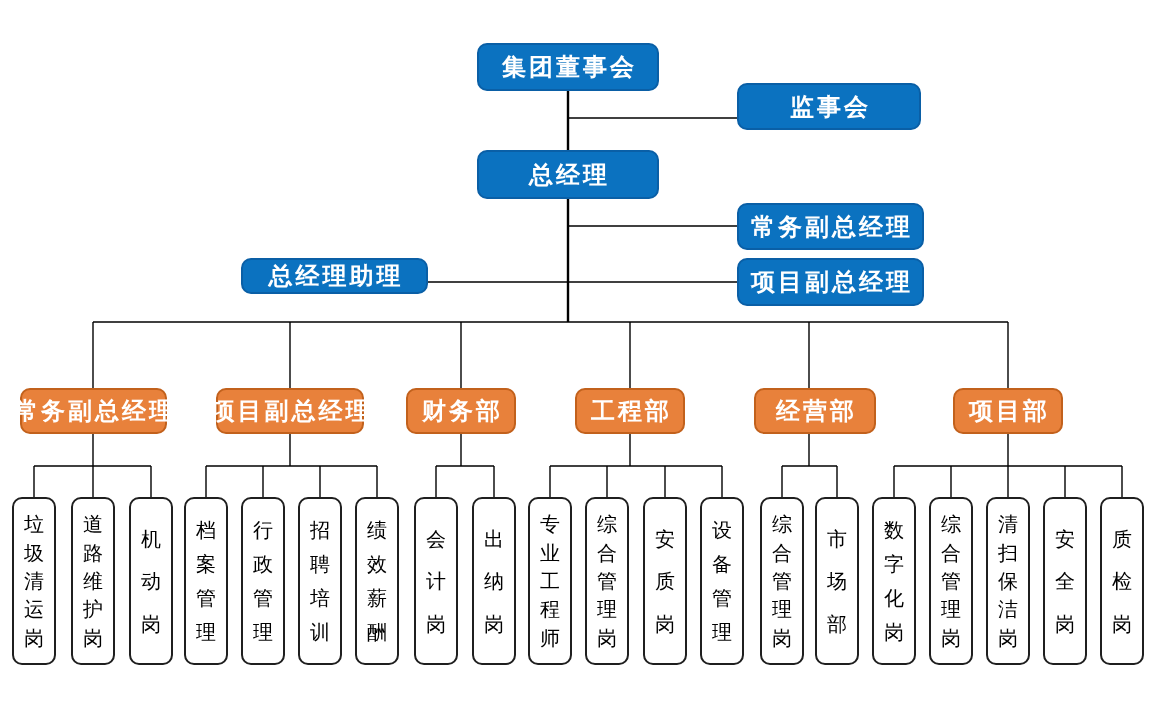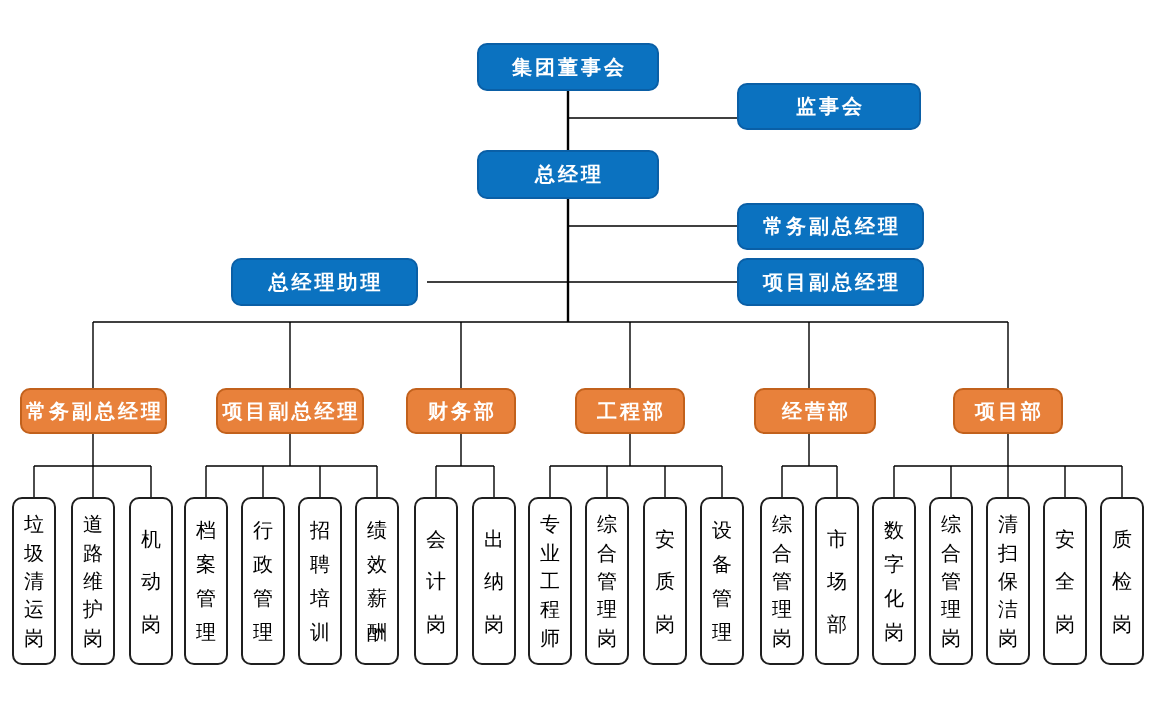--- a/index.html
+++ b/index.html
@@ -35,21 +35,21 @@
     background:var(--blue-fill);
     border:2px solid var(--blue-border);
   }
   .orange{
     background:var(--orange-fill);
     border:2px solid var(--orange-border);
   }
   .node-label{
     color:var(--text-on-color);
     font-weight:bold;
-    font-size:20px;
+    font-size:24px;
     letter-spacing:3px;
     text-indent:3px;
     white-space:nowrap;
   }
   .vbox{
     position:absolute;
     width:44px;height:168px;
     box-sizing:border-box;
     background:var(--child-fill);
     border:2px solid var(--child-border);
@@ -130,21 +130,21 @@
   </div>
   <div class="node blue" style="left:737px;top:83px;width:184px;height:47px">
     <span class="node-label">监事会</span>
   </div>
   <div class="node blue" style="left:477px;top:150px;width:182px;height:49px">
     <span class="node-label">总经理</span>
   </div>
   <div class="node blue" style="left:737px;top:203px;width:187px;height:47px">
     <span class="node-label">常务副总经理</span>
   </div>
-  <div class="node blue" style="left:231px;top:258px;width:187px;height:48px">
+  <div class="node blue" style="left:241px;top:258px;width:187px;height:36px">
     <span class="node-label">总经理助理</span>
   </div>
   <div class="node blue" style="left:737px;top:258px;width:187px;height:48px">
     <span class="node-label">项目副总经理</span>
   </div>
 
   <div class="node orange" style="left:20px;top:388px;width:147px;height:46px">
     <span class="node-label">常务副总经理</span>
   </div>
   <div class="node orange" style="left:216px;top:388px;width:148px;height:46px">

